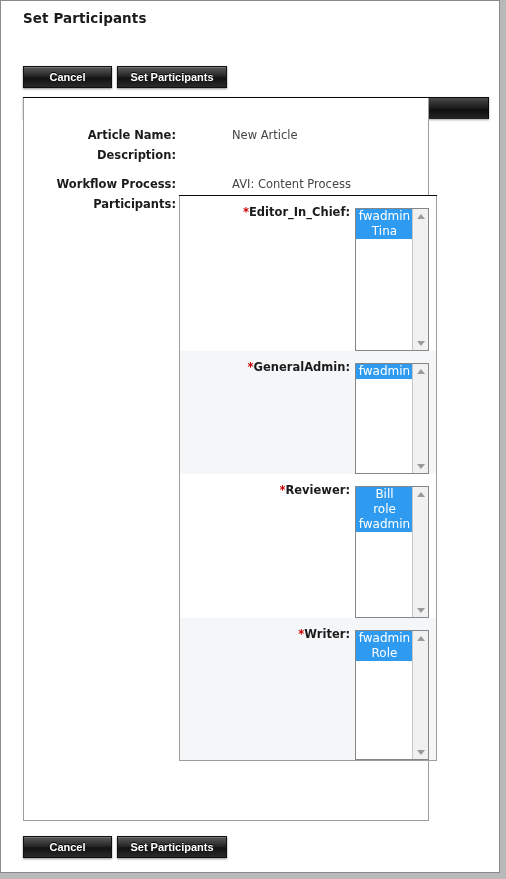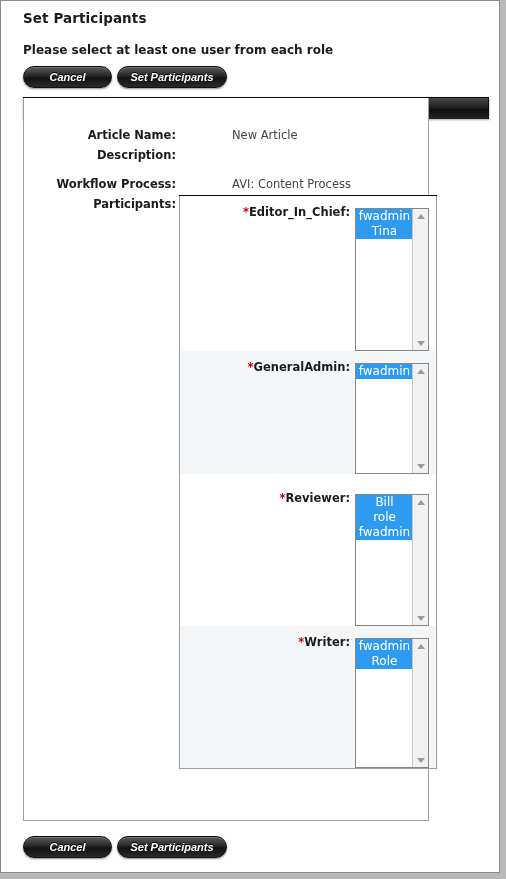--- a/index.html
+++ b/index.html
@@ -43,39 +43,38 @@
     color: #1b1b1b;
   }
 
   
   .btn {
     position: absolute;
     display: inline-flex;
     align-items: center;
     justify-content: center;
     height: 22px;
-    border-radius: 11px;
+    border-radius: 0;
     border: 1px solid #101010;
     background: linear-gradient(to bottom,
         #595959 0%,
         #3b3b3b 28%,
         #1e1e1e 52%,
         #111111 53%,
         #2a2a2a 100%);
     color: #ffffff;
     font-size: 11px;
     font-weight: bold;
     text-shadow: 0 -1px 0 #000;
     box-shadow: 0 1px 2px rgba(0,0,0,0.45), inset 0 1px 0 rgba(255,255,255,0.18);
     cursor: pointer;
     user-select: none;
     box-sizing: border-box;
     white-space: nowrap;
     padding: 0 8px;
-    font-style: italic;
   }
 
   #btn-cancel-top    { left: 22px;  top: 65px;  width: 89px; }
   #btn-submit-top    { left: 116px; top: 65px;  width: 110px; }
   #btn-cancel-bottom { left: 22px;  top: 835px; width: 89px; }
   #btn-submit-bottom { left: 116px; top: 835px; width: 110px; }
 
   
   #panel {
     position: absolute;
@@ -251,21 +250,20 @@
   }
   .lb-arrow.up i    { border-bottom: 5px solid #9a9a9a; }
   .lb-arrow.down i  { border-top: 5px solid #9a9a9a; }
 </style>
 </head>
 <body>
 
 <div id="page">
 
   <div class="page-title">Set Participants</div>
-  <div class="instruction">Please select at least one user from each role</div>
 
   <button class="btn" id="btn-cancel-top">Cancel</button>
   <button class="btn" id="btn-submit-top">Set Participants</button>
 
   <div id="panel-header"></div>
 
   <div id="panel">
 
     <div class="field-row" id="row-article">
       <div class="field-label">Article Name:</div>
@@ -318,21 +316,21 @@
             <div class="lb-scroll">
               <div class="lb-arrow up">
                 <i></i>
               </div>
               <div class="lb-arrow down">
                 <i></i>
               </div>
             </div>
           </div>
         </div>
-        <div class="prow" style="height: 144px; margin-top: 8px;">
+        <div class="prow" style="height: 144px;">
           <div class="role-label"><span class="req">*</span>Reviewer:</div>
           <div class="listbox" style="height: 132px;">
             <ul class="list-options">
               <li class="sel">Bill</li>
               <li class="sel">role</li>
               <li class="sel">fwadmin</li>
             </ul>
             <div class="lb-scroll">
               <div class="lb-arrow up">
                 <i></i>

